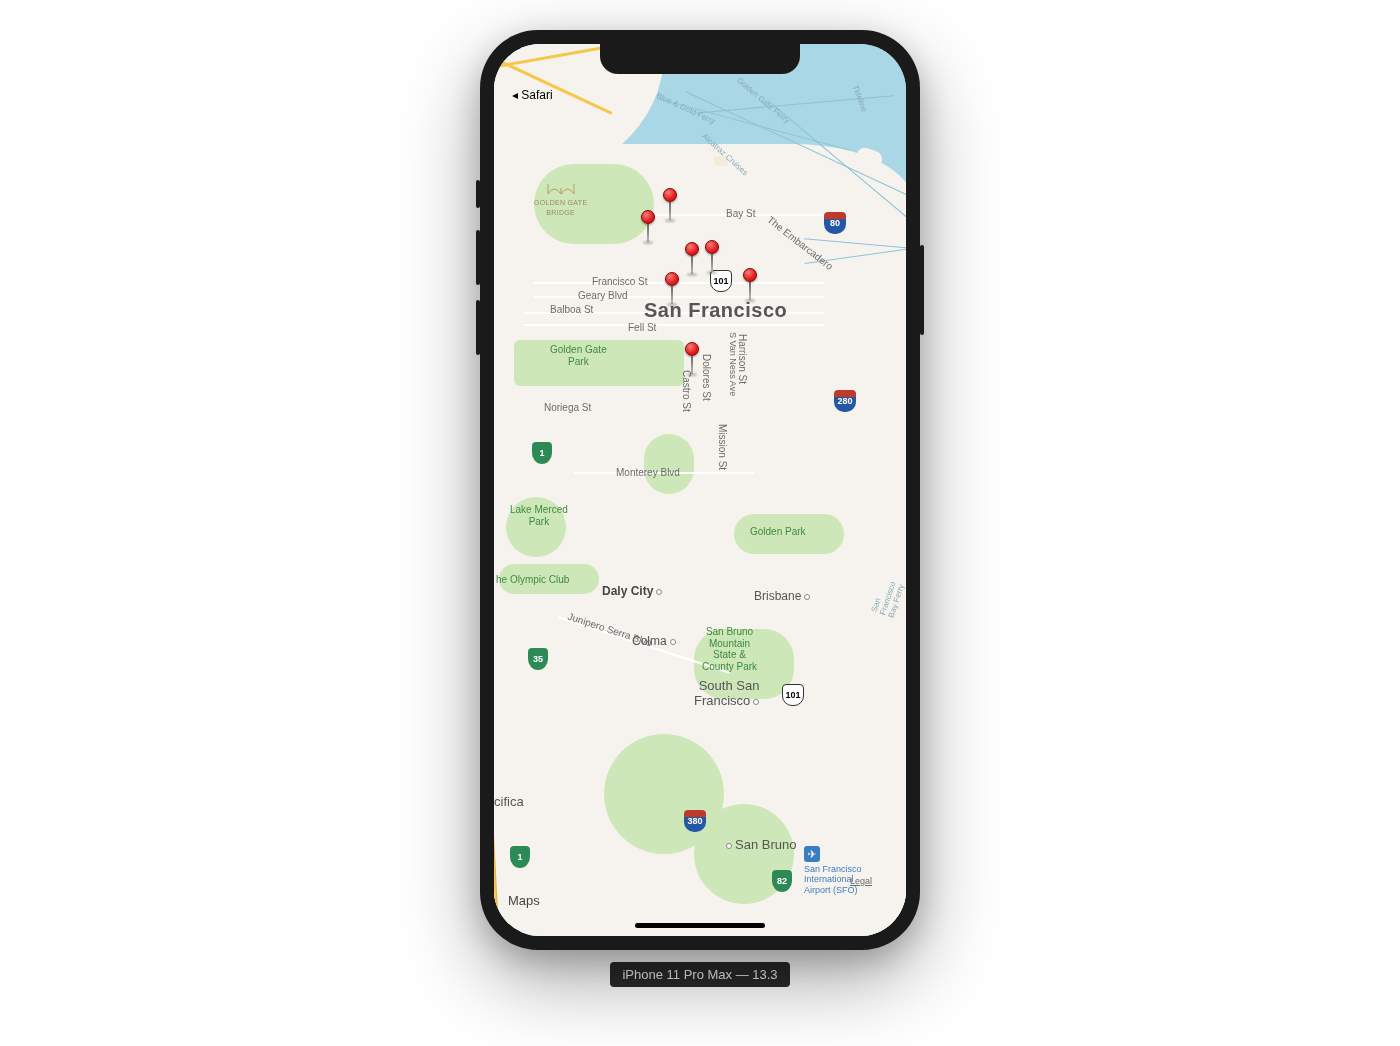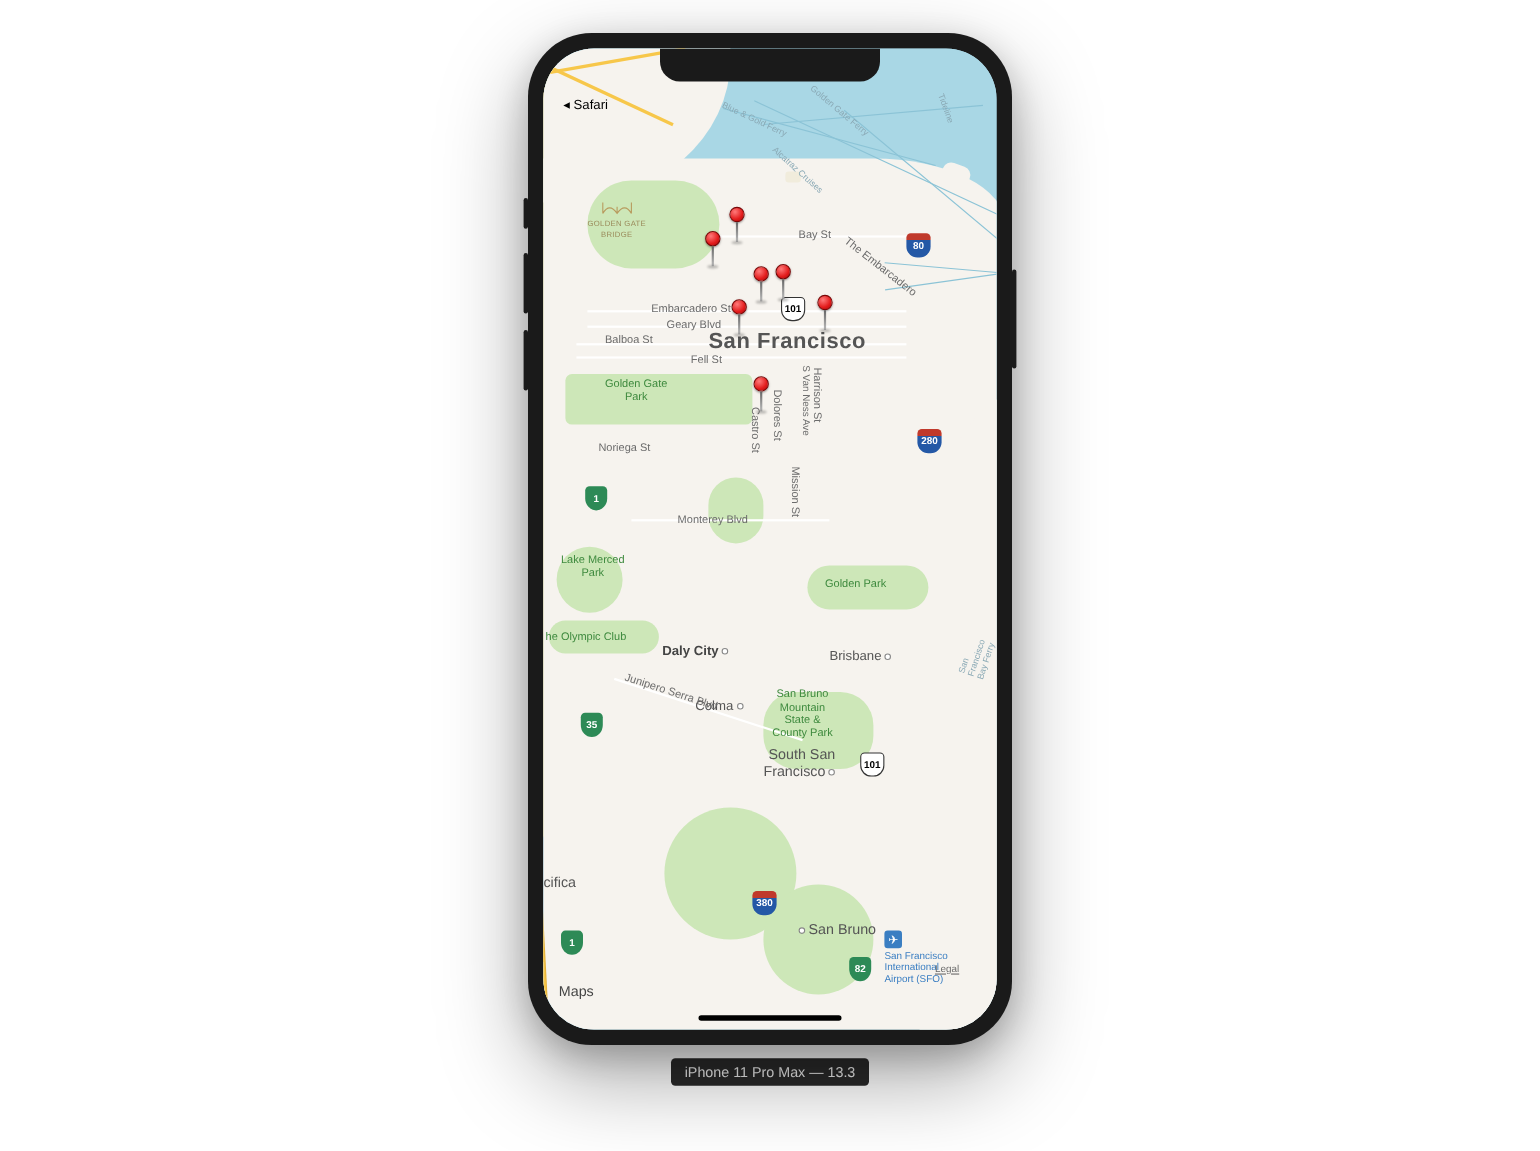--- a/index.html
+++ b/index.html
@@ -237,22 +237,22 @@
 
       <div class="map-label city-lg" style="left:150px; top:255px;">San Francisco</div>
       <div class="map-label city" style="left:108px; top:540px;"><span>Daly City</span><span class="city-dot"></span></div>
       <div class="map-label" style="left:138px; top:590px; font-size:12px; color:#555;"><span>Colma</span><span class="city-dot"></span></div>
       <div class="map-label" style="left:200px; top:634px; font-size:13px; color:#555; white-space:pre; text-align:right; font-weight:500;"><span style="white-space:pre;">South San
 Francisco</span><span class="city-dot"></span></div>
       <div class="map-label" style="left:260px; top:545px; font-size:12px; color:#555;"><span>Brisbane</span><span class="city-dot"></span></div>
       <div class="map-label" style="left:232px; top:793px; font-size:13px; color:#555;"><span class="city-dot" style="margin:0 3px 0 0;"></span><span>San Bruno</span></div>
       <div class="map-label" style="left:0px; top:750px; font-size:13px; color:#555;">cifica</div>
 
-      <div class="map-label" style="left:98px; top:232px;">Embarcadero St</div>
-      <div class="map-label" style="left:112px; top:246px;">Geary Blvd</div>
+      <div class="map-label" style="left:98px; top:232px;">Francisco St</div>
+      <div class="map-label" style="left:84px; top:246px;">Geary Blvd</div>
       <div class="map-label" style="left:56px; top:260px;">Balboa St</div>
       <div class="map-label" style="left:134px; top:278px;">Fell St</div>
       <div class="map-label" style="left:50px; top:358px;">Noriega St</div>
       <div class="map-label" style="left:122px; top:423px;">Monterey Blvd</div>
       <div class="map-label" style="left:232px; top:164px;">Bay St</div>
       <div class="map-label rotated-r" style="left:198px; top:326px;">Castro St</div>
       <div class="map-label rotated-r" style="left:218px; top:310px;">Dolores St</div>
       <div class="map-label rotated-r" style="left:234px; top:380px;">Mission St</div>
       <div class="map-label rotated-r" style="left:254px; top:290px;">Harrison St</div>
       <div class="map-label rotated-r" style="left:244px; top:288px; font-size:9px;">S Van Ness Ave</div>

